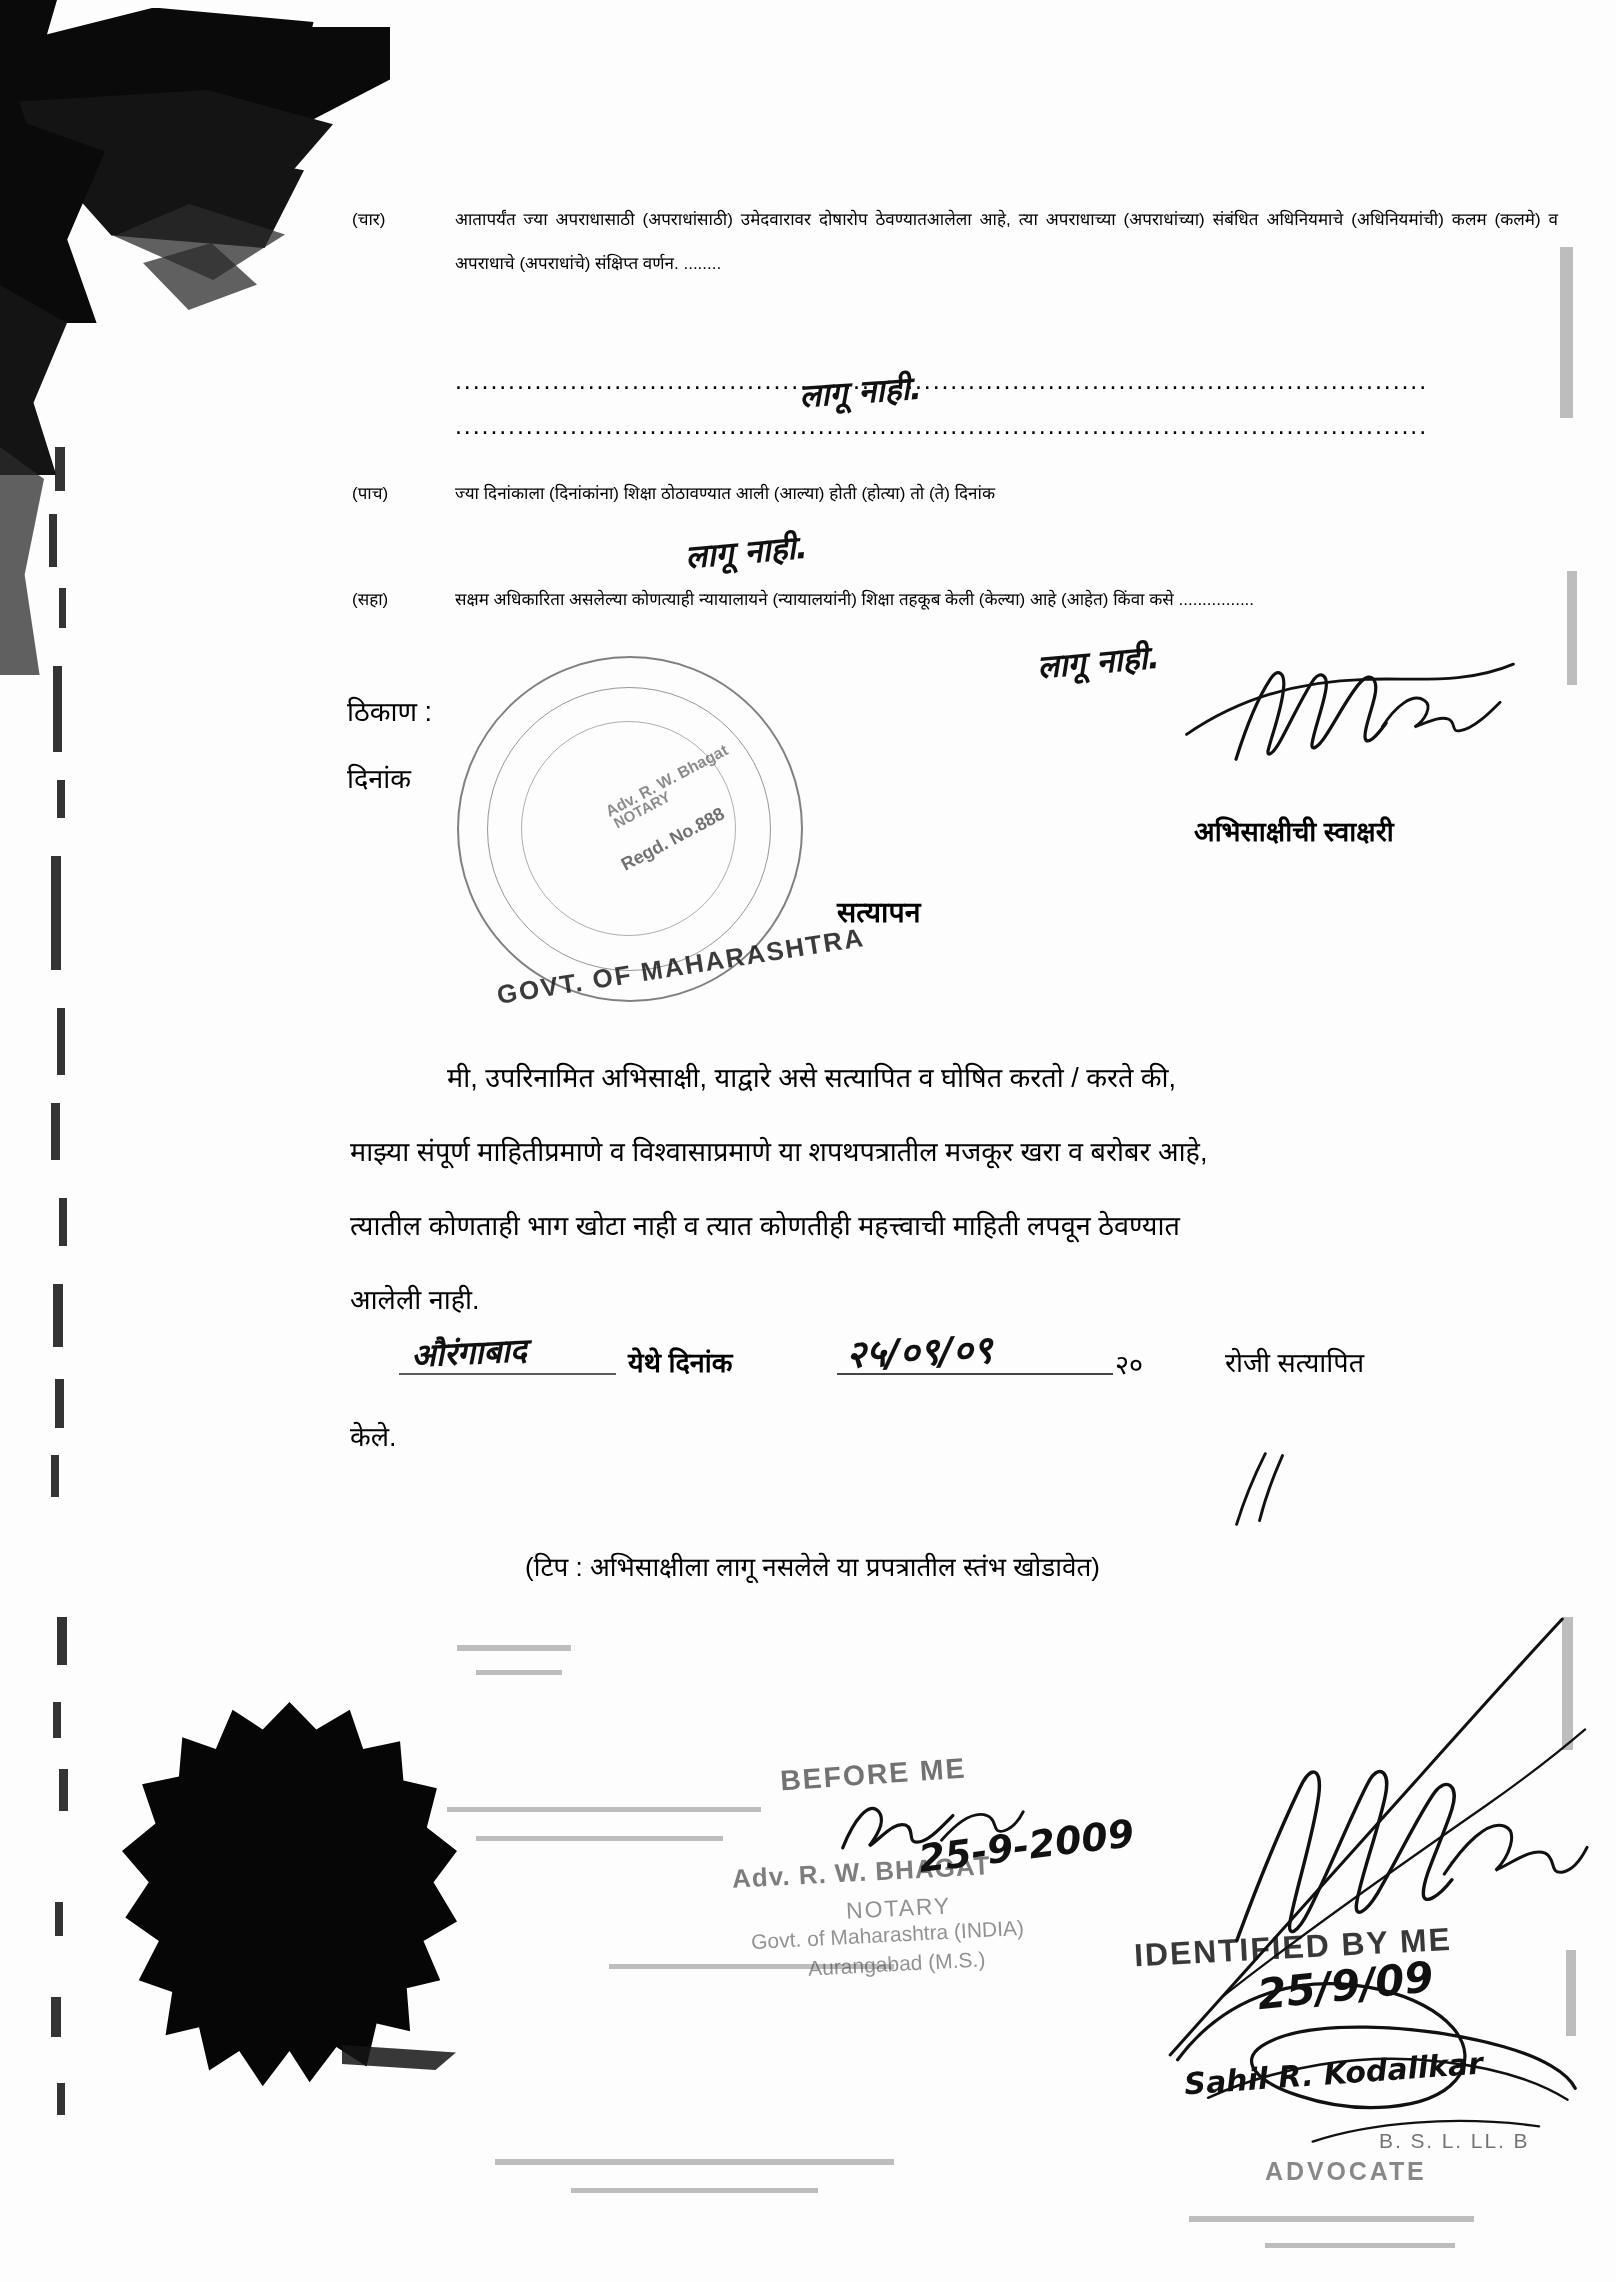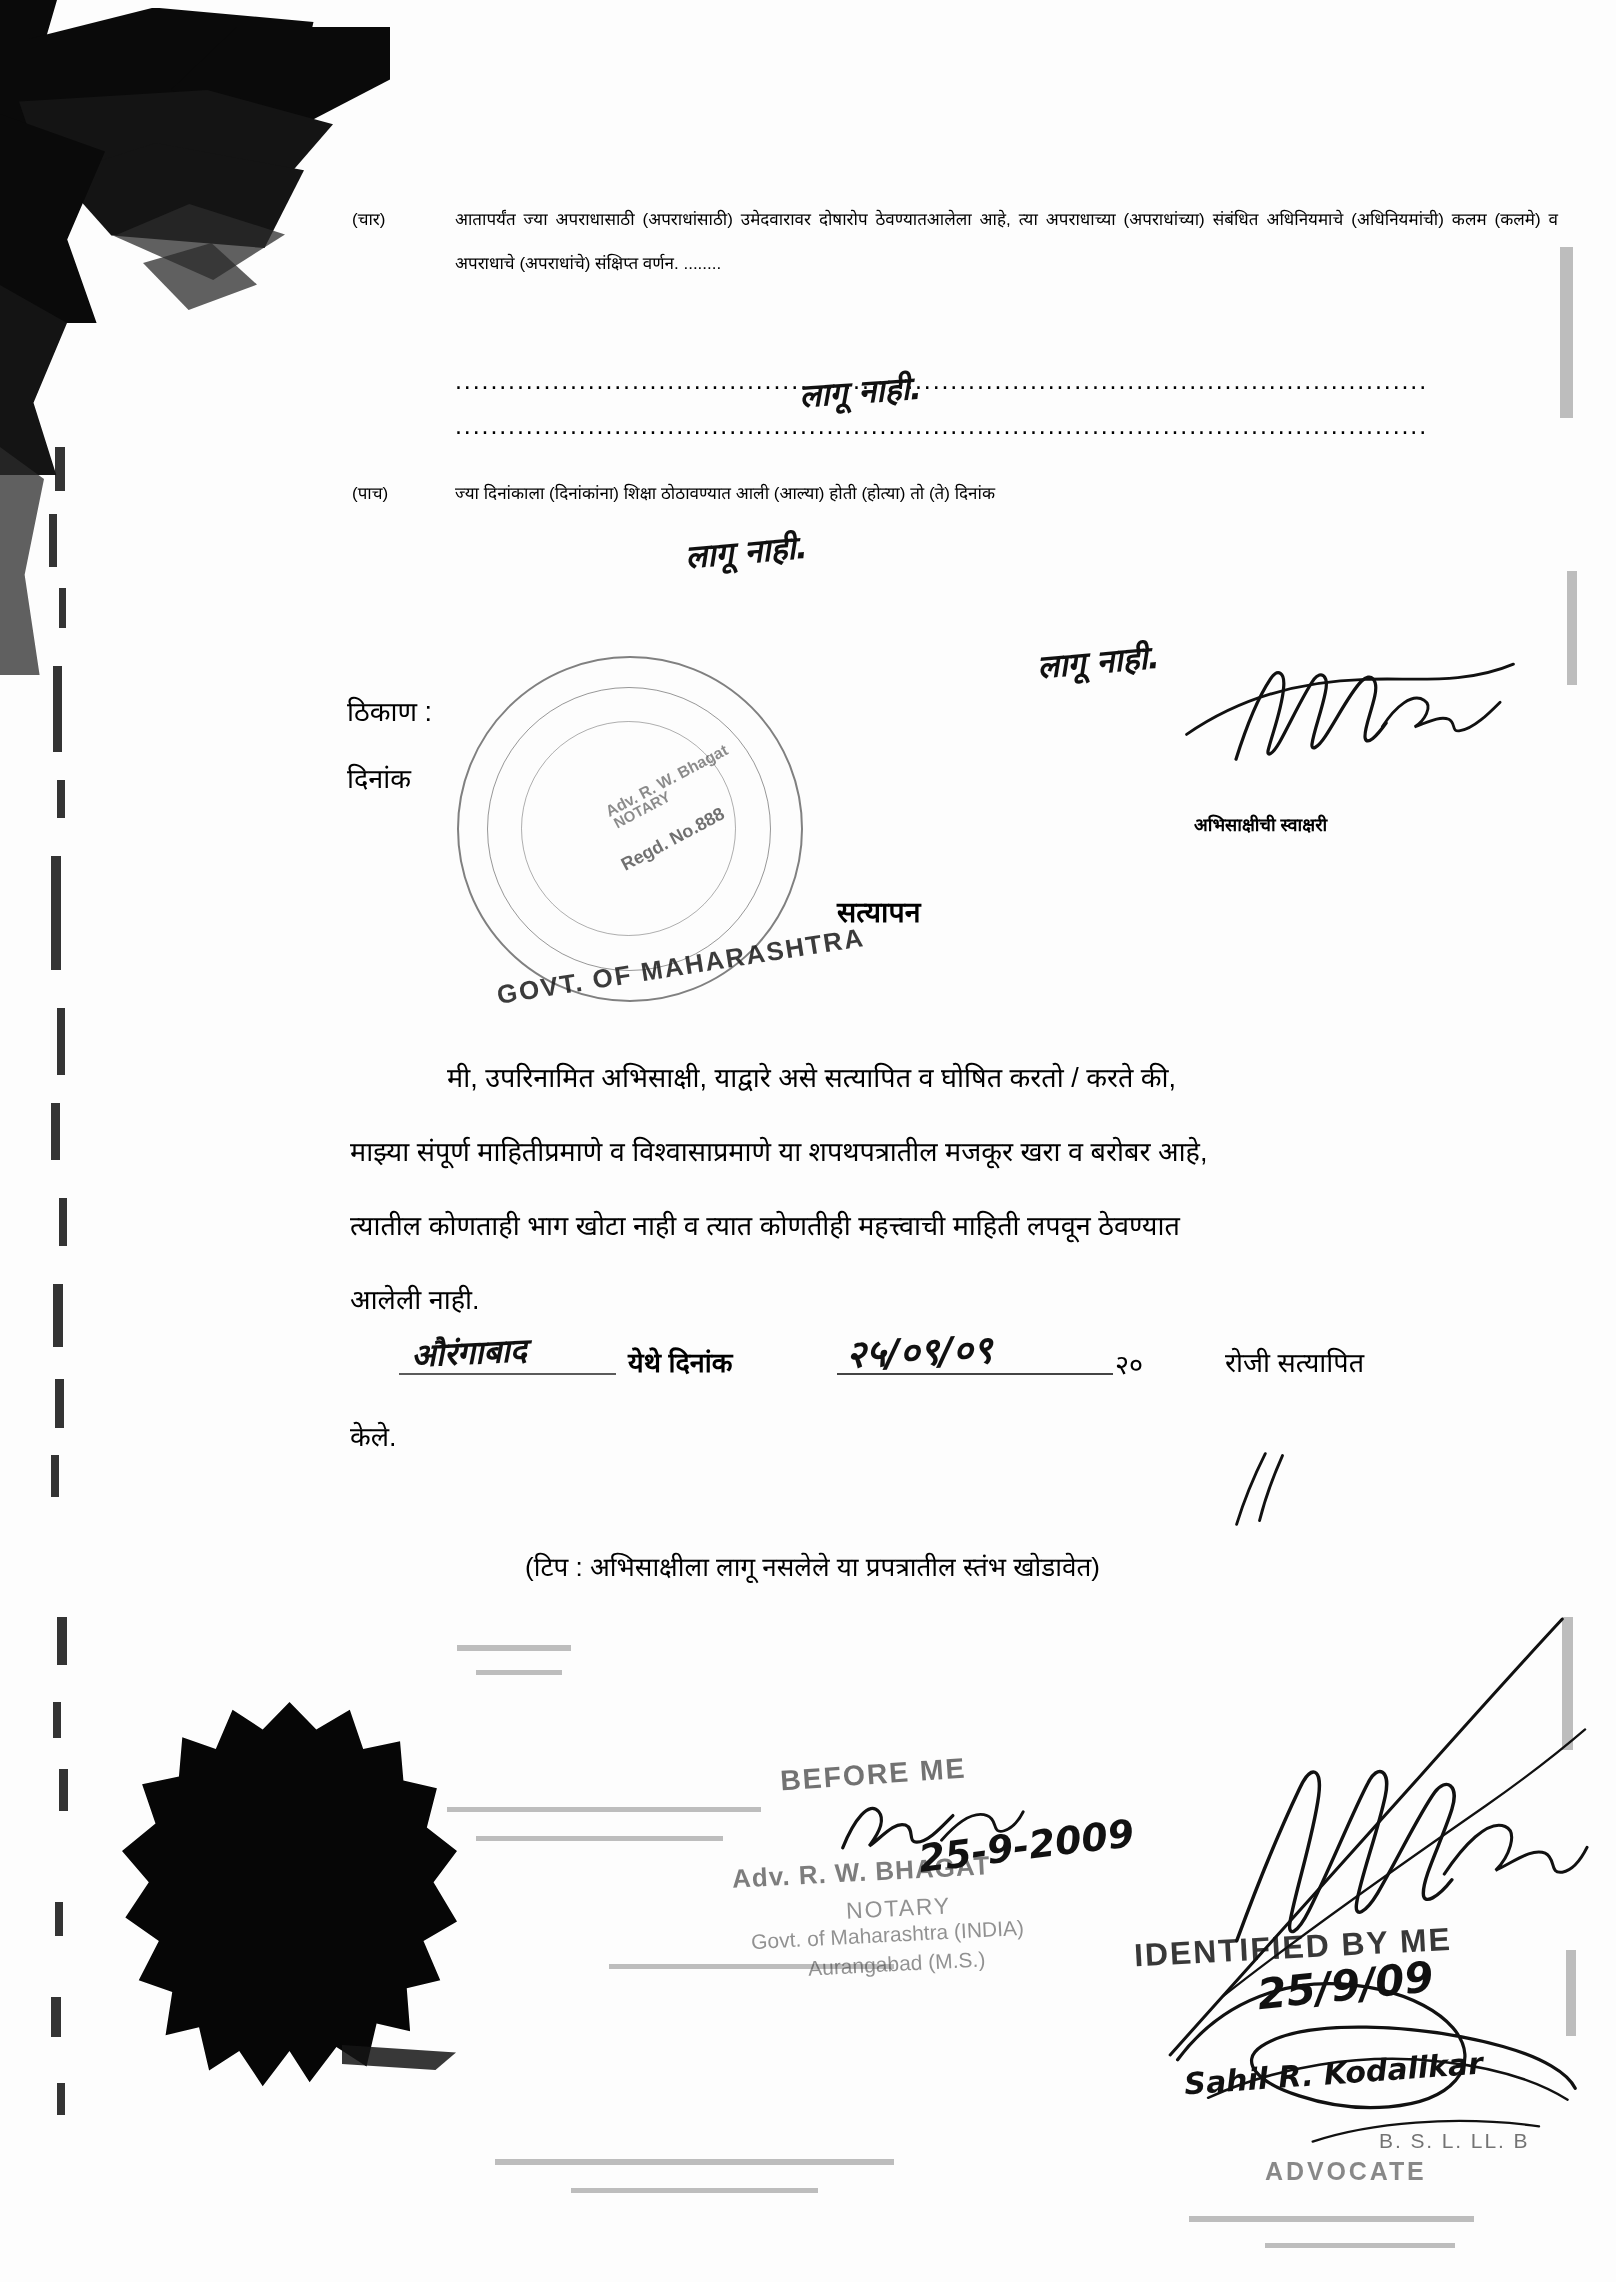--- a/index.html
+++ b/index.html
@@ -200,41 +200,45 @@
   <div class="doc-text dots" style="left:455px;top:366px;font-size:25px;">..............................................................................................................</div>
   <div class="doc-text dots" style="left:455px;top:411px;font-size:25px;">..............................................................................................................</div>
   <div class="hand hand-lg" style="left:799px;top:369px;transform:rotate(-4deg);">लागू नाही.</div>
 
   <div class="clause" style="left:352px;top:472px;width:1208px;">
     <span class="lbl">(पाच)</span>
     <span class="body">ज्या दिनांकाला (दिनांकांना) शिक्षा ठोठावण्यात आली (आल्या) होती (होत्या) तो (ते) दिनांक</span>
   </div>
   <div class="hand hand-lg" style="left:685px;top:529px;transform:rotate(-5deg);">लागू नाही.</div>
 
+  <div class="clause" style="left:352px;top:578px;width:1208px;">
+    <span class="lbl">(सहा)</span>
+    <span class="body">सक्षम अधिकारिता असलेल्या कोणत्याही न्यायालायने (न्यायालयांनी) शिक्षा तहकूब केली (केल्या) आहे (आहेत) किंवा कसे ................</span>
+  </div>
   <div class="hand hand-lg" style="left:1037px;top:639px;transform:rotate(-5deg);">लागू नाही.</div>
 
   <div class="doc-text" style="left:347px;top:692px;font-size:27px;">ठिकाण :</div>
   <div class="doc-text" style="left:347px;top:759px;font-size:27px;">दिनांक</div>
 
   <div class="round-stamp" style="left:457px;top:656px;width:342px;height:342px;"></div>
   <div class="round-stamp" style="left:487px;top:687px;width:282px;height:282px;border-width:1.9px;opacity:.45;"></div>
   <div class="round-stamp" style="left:521px;top:721px;width:213px;height:213px;border-width:1.9px;opacity:.35;"></div>
   <div class="stamp-text" style="left:495px;top:951px;font-size:26px;letter-spacing:1.9px;opacity:.85;transform:rotate(-9deg);">GOVT. OF MAHARASHTRA</div>
   <div class="stamp-text" style="left:599px;top:772px;font-size:16px;transform:rotate(-28deg);opacity:.5;">Adv. R. W. Bhagat</div>
   <div class="stamp-text" style="left:611px;top:801px;font-size:15px;transform:rotate(-28deg);opacity:.5;">NOTARY</div>
   <div class="stamp-text" style="left:616px;top:829px;font-size:18px;transform:rotate(-28deg);opacity:.62;">Regd. No.888</div>
 
   <div class="sig" style="left:1179px;top:643px;">
     <svg width="342" height="124" viewBox="0 0 360 130">
       <path d="M8 96 C60 60, 120 40, 196 38 C248 36, 300 44, 352 22" stroke="#111" stroke-width="3" fill="none" stroke-linecap="round"></path>
       <path d="M60 122 C72 84, 84 56, 96 38 C104 26, 112 30, 110 48 C108 70, 98 96, 94 112 C92 120, 98 118, 106 104 C118 82, 132 52, 142 38 C150 28, 158 34, 154 52 C150 72, 142 92, 140 106 C139 114, 146 110, 154 98 C166 80, 180 52, 192 40 C202 30, 210 38, 206 56 C202 74, 194 92, 196 100 C198 108, 208 98, 218 84" stroke="#111" stroke-width="3.4" fill="none" stroke-linecap="round" stroke-linejoin="round"></path>
       <path d="M214 88 C228 66, 246 52, 258 60 C268 66, 258 82, 248 88 C260 84, 274 76, 284 80 C292 84, 286 94, 296 92 C310 90, 326 74, 338 62" stroke="#111" stroke-width="3" fill="none" stroke-linecap="round"></path>
     </svg>
   </div>
-  <div class="doc-text" style="left:1194px;top:812px;font-size:18px;font-weight:700;">अभिसाक्षीची स्वाक्षरी</div>
+  <div class="doc-text" style="left:1194px;top:812px;font-size:27px;font-weight:700;">अभिसाक्षीची स्वाक्षरी</div>
 
   <div class="heading-center" style="left:837px;top:892px;">सत्यापन</div>
 
   <div class="doc-text" style="left:447px;top:1058px;font-size:27px;">मी, उपरिनामित अभिसाक्षी, याद्वारे असे सत्यापित   व घोषित करतो / करते की,</div>
   <div class="doc-text" style="left:350px;top:1132px;font-size:27px;">माझ्या संपूर्ण माहितीप्रमाणे व विश्वासाप्रमाणे या शपथपत्रातील मजकूर खरा व बरोबर आहे,</div>
   <div class="doc-text" style="left:350px;top:1206px;font-size:27px;text-align:center;">त्यातील कोणताही भाग खोटा नाही व त्यात कोणतीही महत्त्वाची माहिती लपवून ठेवण्यात</div>
   <div class="doc-text" style="left:350px;top:1280px;font-size:27px;">आलेली नाही.</div>
 
   <div class="hand hand-lg" style="left:411px;top:1330px;transform:rotate(-3deg);">औरंगाबाद</div>
   <div class="doc-text" style="left:628px;top:1343px;font-size:27px;font-weight:bold;">येथे दिनांक</div>

